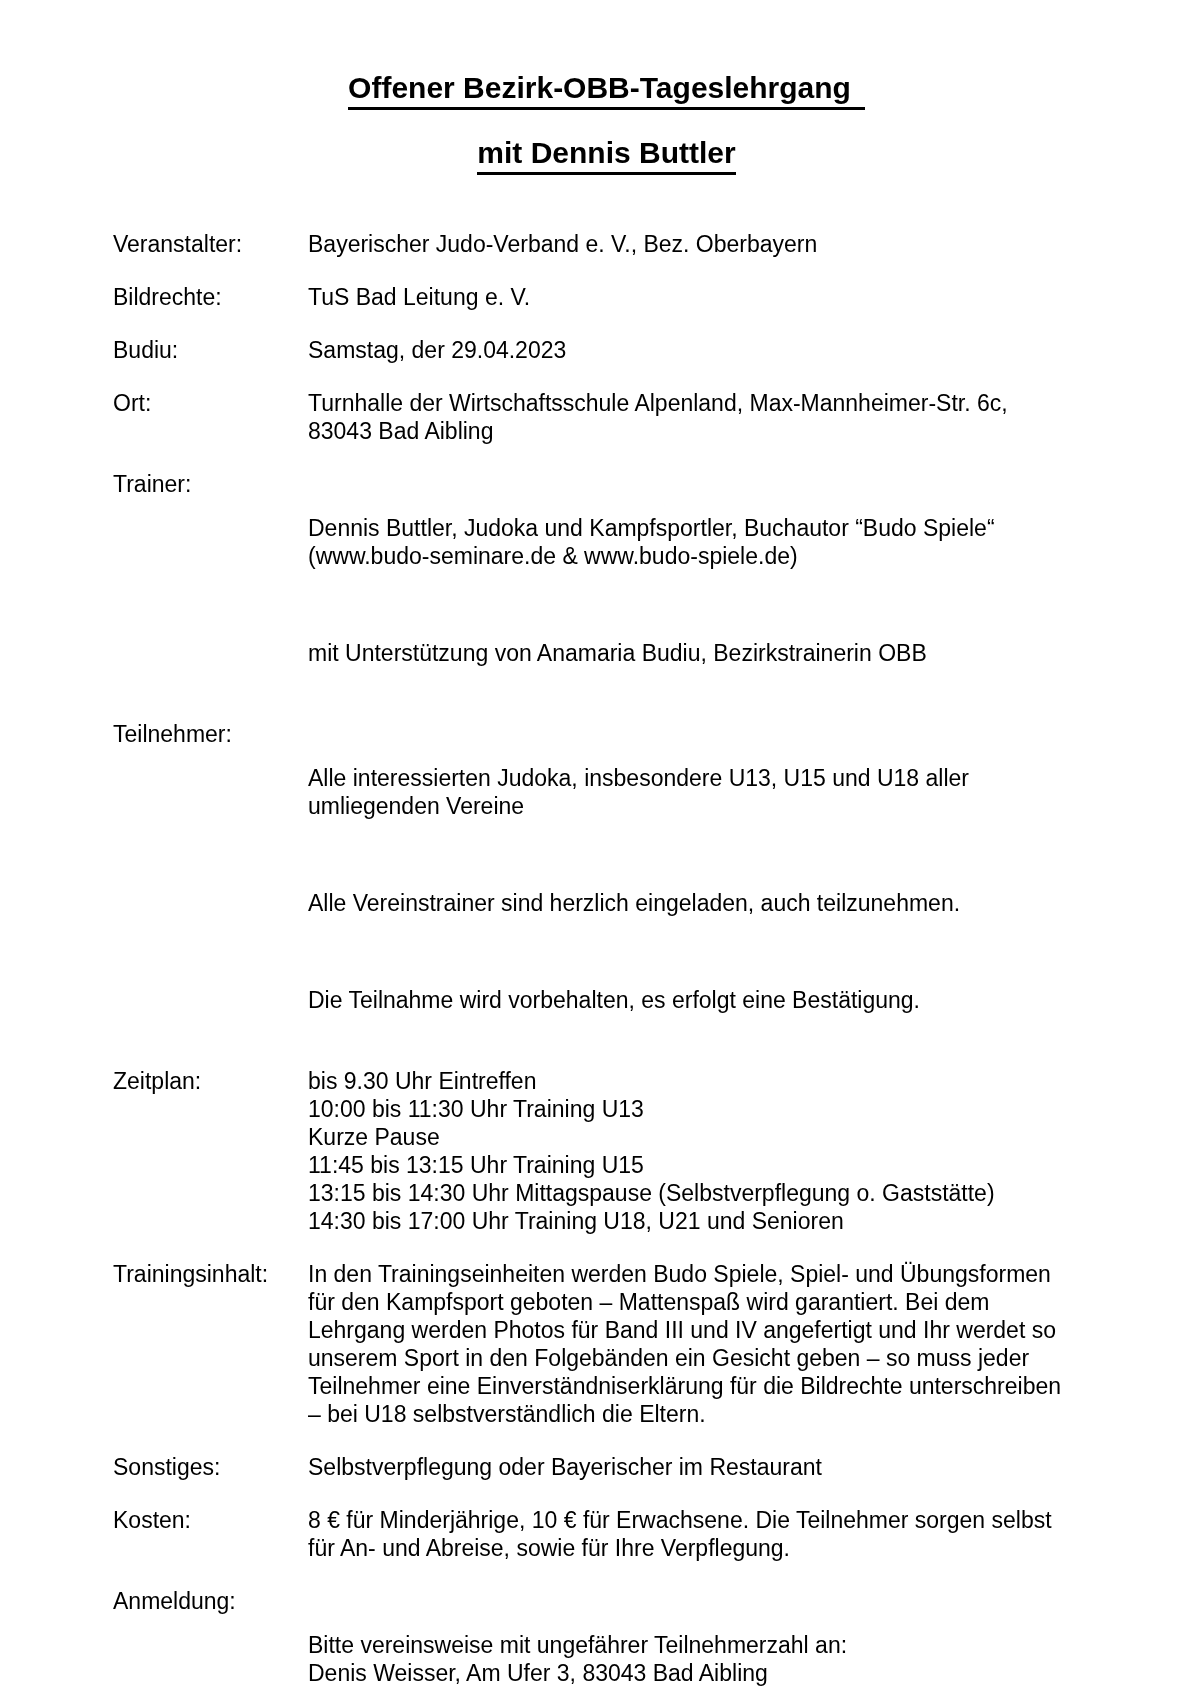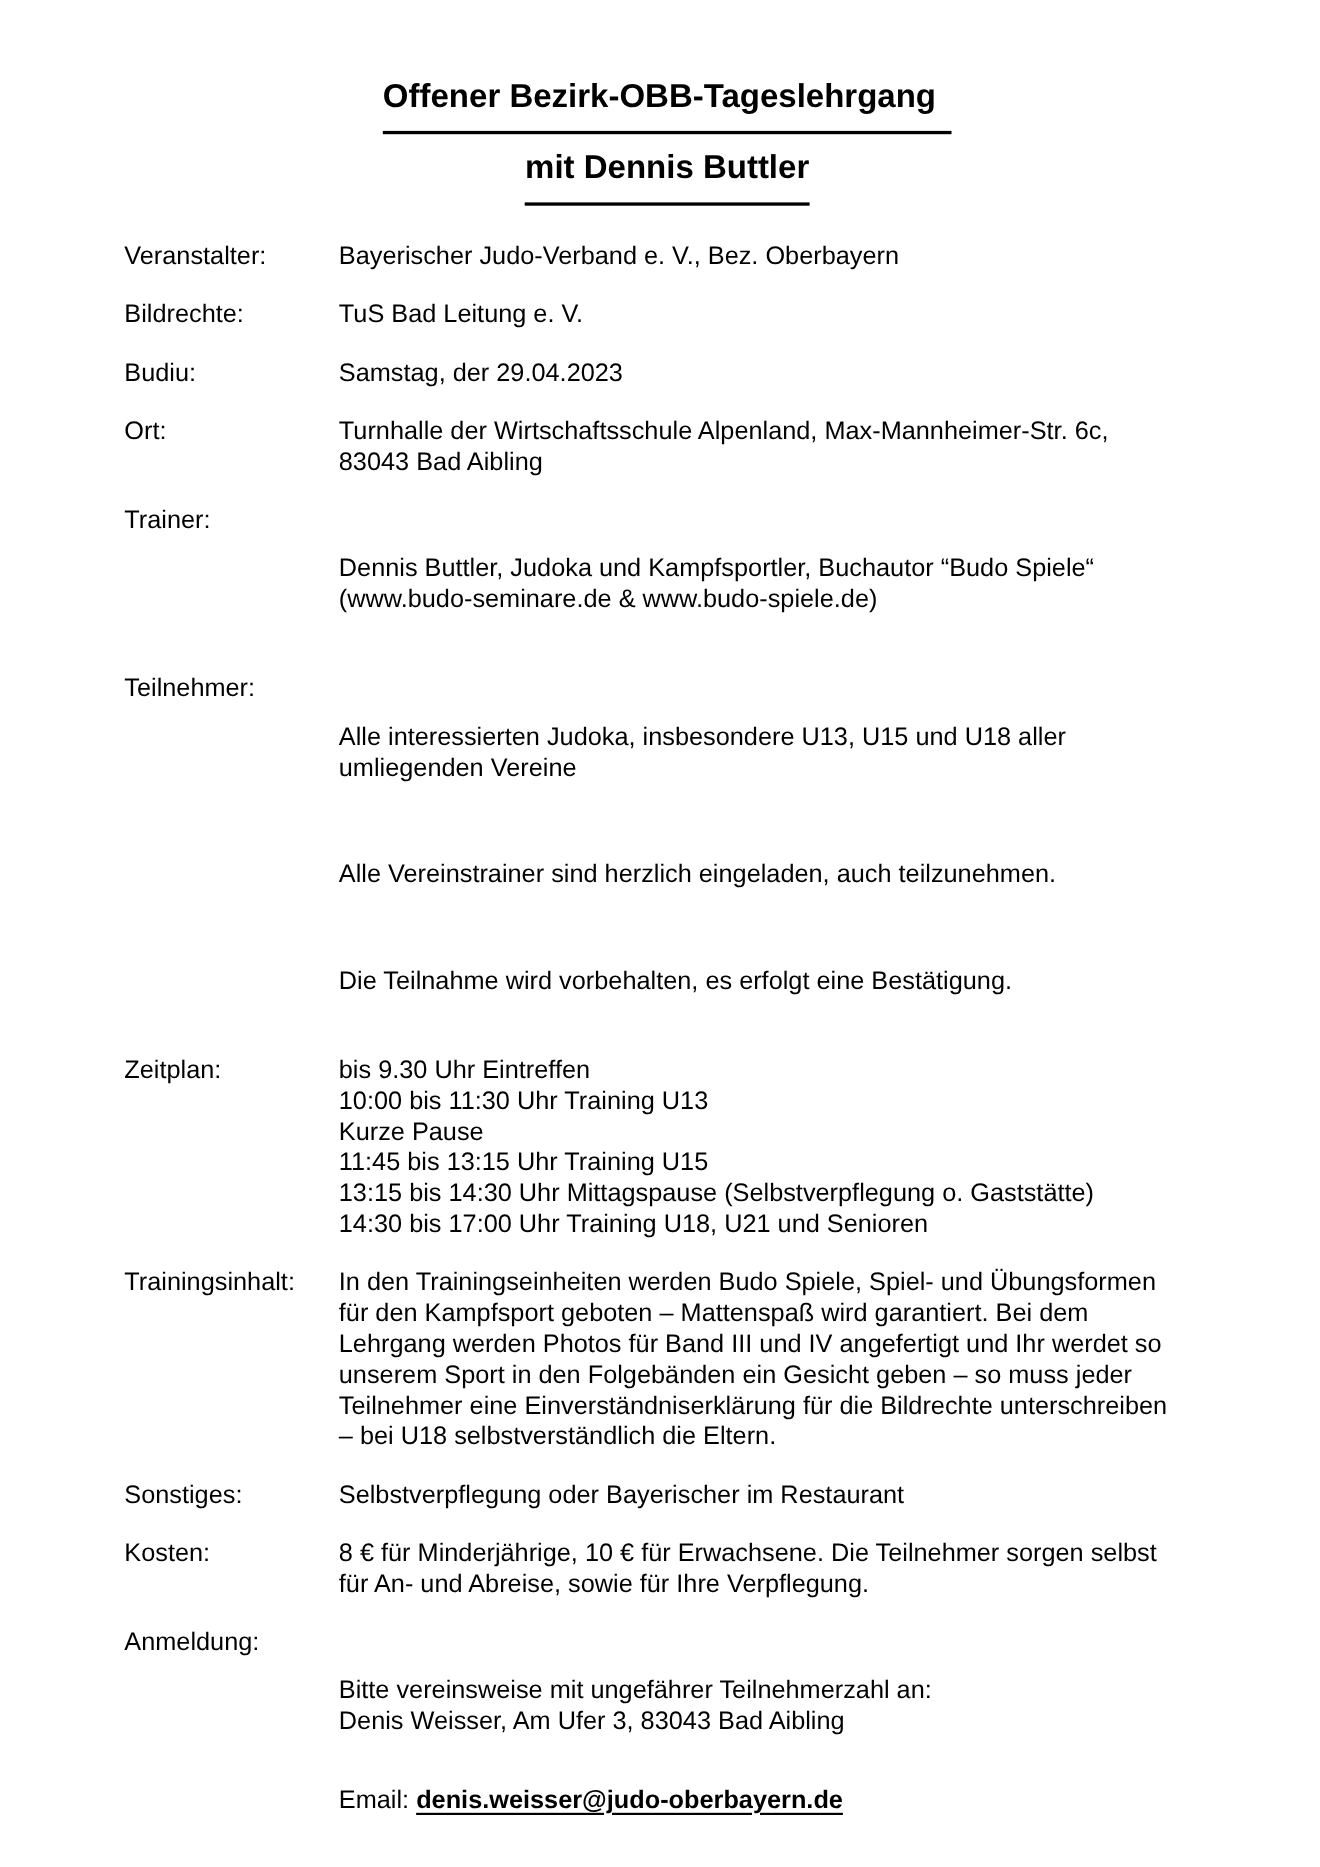--- a/index.html
+++ b/index.html
@@ -18,24 +18,24 @@
   }
   .doc-title {
     text-align: center;
     font-weight: bold;
     font-size: 30px;
     line-height: 35px;
     margin: 0 0 30px 0;
   }
   .doc-title .u {
     border-bottom: 3px solid #000;
-    padding-bottom: 15px;
+    padding-bottom: 3px;
   }
   .doc-title.first .u { padding-right: 14px; }
-  .doc-title.second { margin-bottom: 48px; }
+  .doc-title.second { margin-bottom: 60px; }
   .row { display: flex; margin: 0 0 25px 0; }
   .row .label { flex: 0 0 195px; width: 195px; }
   .row .value { flex: 1; white-space: pre-line; }
   .row .value p { margin: 16px 0 25px 0; }
   .row .value p:last-child { margin-bottom: 0; }
   .row .value p.tight { margin-bottom: 0; }
   .email {
     font-weight: bold;
     text-decoration: underline;
     text-decoration-thickness: 2px;
@@ -69,20 +69,21 @@
     <div class="label">Ort:</div>
     <div class="value">Turnhalle der Wirtschaftsschule Alpenland, Max-Mannheimer-Str. 6c,
 83043 Bad Aibling</div>
   </div>
 
   <div class="row">
     <div class="label">Trainer:</div>
     <div class="value">
       <p>Dennis Buttler, Judoka und Kampfsportler, Buchautor “Budo Spiele“
 (www.budo-seminare.de &amp; www.budo-spiele.de)</p>
+      <p>mit Unterstützung von Anamaria Budiu, Bezirkstrainerin OBB</p>
     </div>
   </div>
 
   <div class="row">
     <div class="label">Teilnehmer:</div>
     <div class="value">
       <p>Alle interessierten Judoka, insbesondere U13, U15 und U18 aller
 umliegenden Vereine</p>
       <p>Alle Vereinstrainer sind herzlich eingeladen, auch teilzunehmen.</p>
       <p>Die Teilnahme wird vorbehalten, es erfolgt eine Bestätigung.</p>

